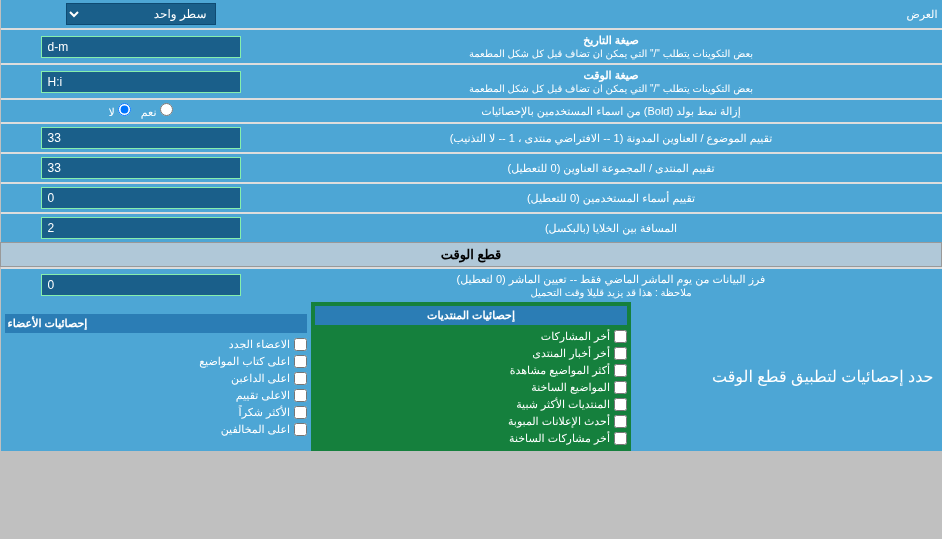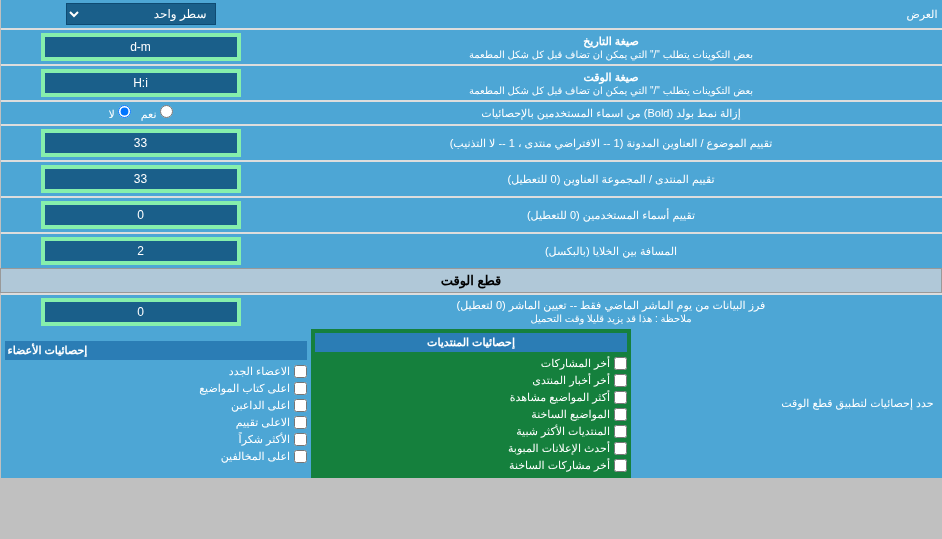--- a/index.html
+++ b/index.html
@@ -30,24 +30,23 @@
       background: #4da6d5;
       padding: 3px 6px;
       vertical-align: middle;
       text-align: center;
       width: 280px;
     }
 
     .text-input {
       background: #1a5f8a;
       color: #fff;
-      border: 4px solid #86efac;
+      border: 1px solid #86efac;
       padding: 3px 6px;
       font-size: 12px;
-      text-align: center;
       width: 200px;
       direction: ltr;
     }
 
     .select-input {
       background: #1a5f8a;
       color: #fff;
       border: 1px solid #0e4a72;
       padding: 2px 4px;
       font-size: 12px;
@@ -213,21 +212,21 @@
     <td class="row-input-cell">
       <input class="text-input" type="text" value="0" style="">
     </td>
   </tr>
 
   <tr>
     <td colspan="2" style="padding:0; background:#4da6d5;">
       <table style="width:100%; border-collapse:collapse;">
         <tbody>
               <tr>
-          <td style="background:#4da6d5; color:#fff; text-align:right; padding:4px 8px; font-size:11px; width:33%;">حدد إحصائيات لتطبيق قطع الوقت</td>
+          <td style="background:#4da6d5; color:#fff; text-align:right; padding:4px 8px; font-size:16px; width:33%;">حدد إحصائيات لتطبيق قطع الوقت</td>
           <td style="background:#15803d; padding:4px; width:34%;">
             <div style="background:#2b7db5; color:#fff; font-weight:bold; text-align:center; padding:3px; margin-bottom:3px; font-size:11px;">إحصائيات المنتديات</div>
             <div class="checkbox-item">
                     <input type="checkbox" style="">
                     <span>أخر المشاركات</span>
                   </div>
             <div class="checkbox-item">
                     <input type="checkbox" style="">
                     <span>أخر أخبار المنتدى</span>
                   </div>

